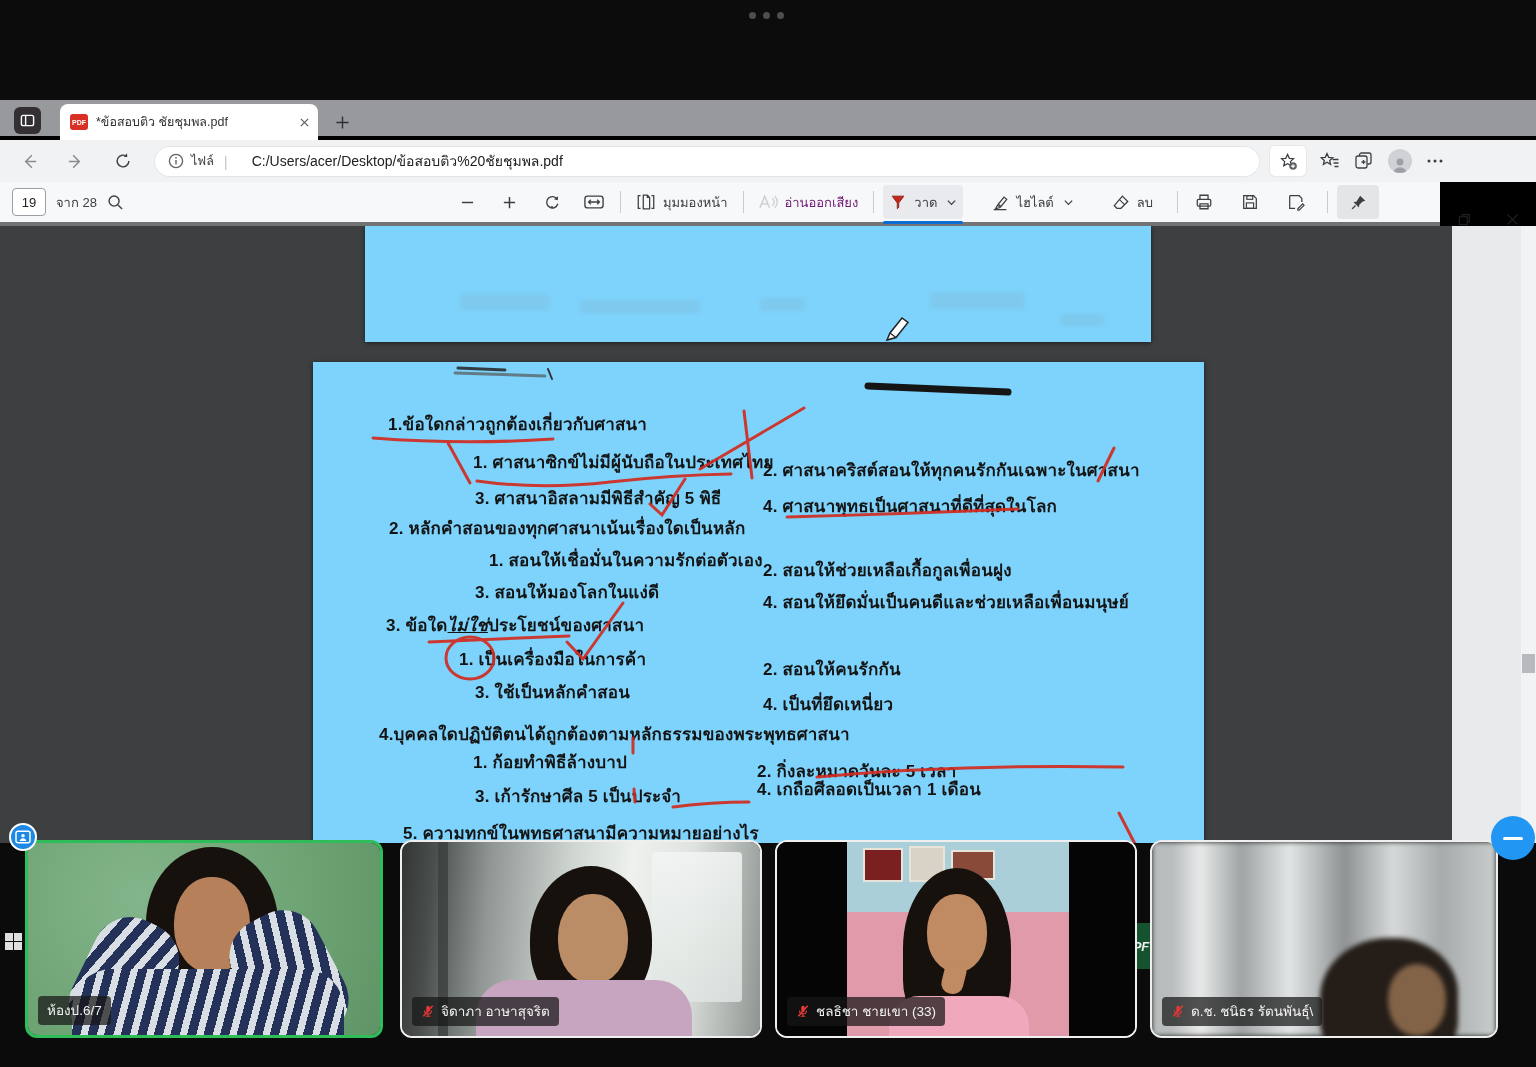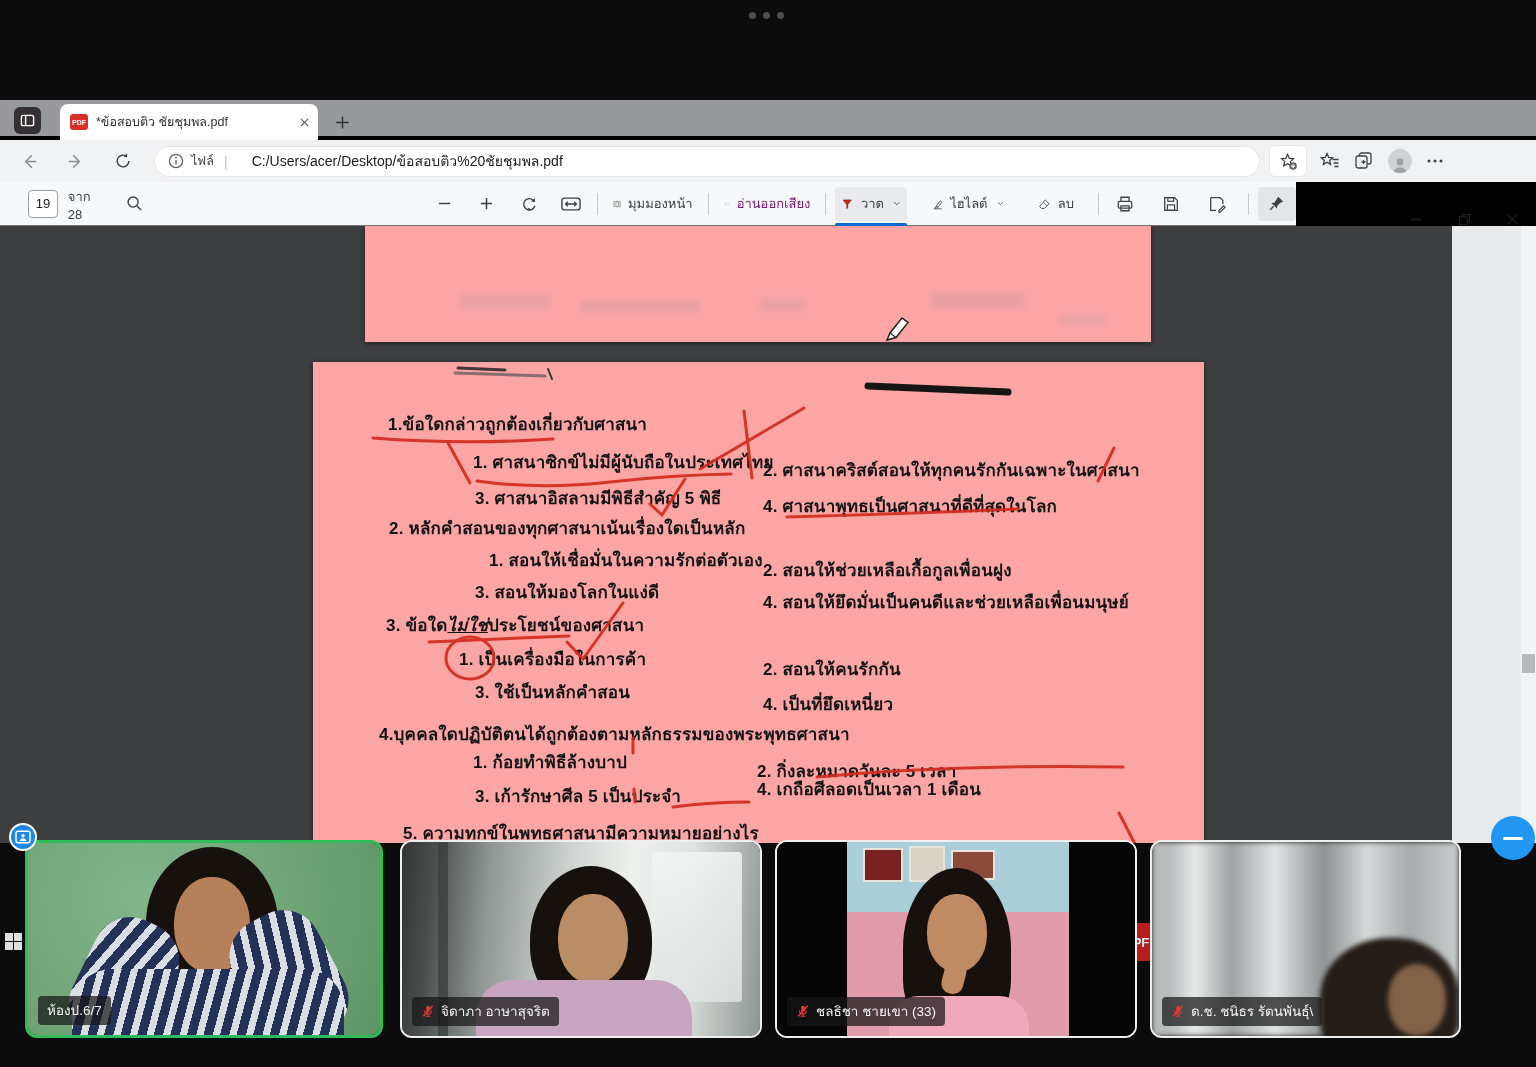--- a/index.html
+++ b/index.html
@@ -30,64 +30,64 @@
   .nav-ic{width:34px;height:34px;display:flex;align-items:center;justify-content:center;flex:none;}
   .url-pill{height:31px;width:1106px;background:#fff;border-radius:16px;margin-left:14px;
             display:flex;align-items:center;padding:0 14px;box-sizing:border-box;box-shadow:0 0 0 1px #e4e5e7 inset;}
   .url-file{font-size:12.5px;color:#3c4043;margin:0 10px 0 7px;}
   .url-sep{color:#c4c6c9;font-size:15px;margin-right:12px;}
   .url-text{font-size:14px;color:#202124;white-space:nowrap;margin-left:12px;}
   .addr-right{display:flex;align-items:center;margin-left:10px;gap:14px;}
   .fav-box{background:#fff;border-radius:5px;width:36px;height:30px;display:flex;align-items:center;justify-content:center;box-shadow:0 0 0 1px #e6e7e9;}
   .avatar{width:24px;height:24px;border-radius:50%;background:#cfd1d4;display:flex;align-items:flex-end;justify-content:center;overflow:hidden;}
 
-  .pdf-toolbar{left:0;top:182px;width:1296px;height:44px;background:#f7f8f9;border-bottom:1px solid #737373;
-               display:flex;align-items:center;box-sizing:border-box;padding-left:16px;}
+  .pdf-toolbar{left:0;top:182px;width:1440px;height:44px;background:#f7f8f9;border-bottom:4px solid #737373;
+               display:flex;align-items:center;box-sizing:border-box;}
   .pagebox{width:32px;height:26px;border:1px solid #9aa0a6;border-radius:4px;background:#fff;margin-left:12px;
            display:flex;align-items:center;justify-content:center;font-size:13px;color:#202124;}
-  .pagetotal{font-size:13px;color:#3c4043;margin:0 14px 0 10px;}
+  .pagetotal{font-size:13px;color:#3c4043;margin:0 2px 0 10px;}
   .tbtn{height:34px;min-width:34px;display:flex;align-items:center;justify-content:center;border-radius:4px;
         color:#3c4043;gap:7px;padding:0 6px;box-sizing:border-box;position:relative;}
   .tlabel{font-size:13px;color:#3c4043;white-space:nowrap;}
   .tsep{width:1px;height:22px;background:#c9cbce;margin:0 9px;flex:none;}
   .disabled .tlabel{color:#701a75;}
   .disabled svg{opacity:.45;}
   .selected{background:#e8eaed;}
   .sel-underline{position:absolute;left:0;bottom:-5px;width:100%;height:3px;background:#0b6cd4;border-radius:2px;}
   .chev{margin-left:2px;}
   .pinned{background:#e4e5e7;width:42px;}
 
   
   .pdf-area{left:0;top:226px;width:1536px;height:841px;background:#3e3f41;overflow:hidden;}
-  .page{position:absolute;background:#fca5a5;box-shadow:0 1px 5px rgba(0,0,0,.55);}
+  .page{position:absolute;background:#7dd3fc;box-shadow:0 1px 5px rgba(0,0,0,.55);}
   .page1{left:365px;top:0;width:786px;height:116px;}
   .ghost{position:absolute;background:#8a8f96;opacity:.14;border-radius:3px;filter:blur(2px);}
   .page2{left:313px;top:136px;width:891px;height:705px;}
   .dl{position:absolute;font-size:17px;font-weight:bold;color:#141414;white-space:nowrap;letter-spacing:.2px;}
   .dl .em{text-decoration:underline;font-style:italic;}
   .right-panel{left:1452px;top:0px;width:84px;height:814px;background:#e9eaec;}
   .scroll-track{position:absolute;right:0;top:0;width:15px;height:100%;background:#f2f3f5;}
   .scroll-thumb{position:absolute;right:1px;top:428px;width:13px;height:19px;background:#b7b9bd;}
   .tri-down{width:0;height:0;border-left:5px solid transparent;border-right:5px solid transparent;border-top:6px solid #6f7174;}   
   .sb-down{left:1523px;top:688px;}
 
   
   .bottom-region{left:0;top:843px;width:1536px;height:224px;background:#0b0b0b;}
   .win-start{left:5px;top:90px;width:17px;height:17px;display:grid;grid-template-columns:8px 8px;grid-template-rows:8px 8px;gap:1px;opacity:.92;}
   .win-start i{background:#f2f2f2;display:block;}
-  .pf{left:1130px;top:80px;width:22px;height:38px;background:#b91c1c;color:#efefef;font-weight:bold;font-size:13px;
-      display:flex;align-items:center;justify-content:center;}
+  .pf{left:1130px;top:80px;width:22px;height:46px;background:#14532d;color:#efefef;font-weight:bold;font-size:13px;
+      display:flex;align-items:center;justify-content:center;font-style:italic;}
 
   
   .tile{position:absolute;top:840px;height:198px;border-radius:12px;overflow:hidden;box-sizing:border-box;background:#222;}
   .tile .inner{position:absolute;inset:0;}
   .t1{left:25px;width:358px;border:3px solid #2ebd59;}
   .t2{left:400px;width:362px;border:2px solid #efefef;}
   .t3{left:775px;width:362px;border:2px solid #efefef;}
-  .t4{left:1150px;width:311px;border:2px solid #efefef;text-align:center;}
+  .t4{left:1150px;width:348px;border:2px solid #efefef;text-align:center;}
   .vlabel{position:absolute;left:10px;bottom:10px;background:rgba(22,22,22,.72);color:#f2f2f2;font-size:13.5px;
           padding:3px 9px 4px;border-radius:4px;display:flex;gap:6px;align-items:center;white-space:nowrap;z-index:5;}
   .striped{background:repeating-linear-gradient(105deg,#243158 0 9px,#d9dee4 9px 16px);}
   .t1 .inner{background:radial-gradient(circle at 32% 28%,#83b58a,#6da273 62%,#5f9466);}
   .hair{position:absolute;background:#17110e;border-radius:50% 50% 46% 46%;}
   .face{position:absolute;background:#b5805a;border-radius:48%;}
   .t2 .inner{background:linear-gradient(95deg,#313534 0,#4a4f4d 9%,#8f9693 24%,#cfd6d2 46%,#eef1ee 62%,#dfe3e0 78%,#8e9591 100%);}
   .t3 .pillar{position:absolute;top:0;width:70px;height:100%;background:#050505;}
   .t3 .room{position:absolute;left:70px;top:0;width:222px;height:100%;
             background:linear-gradient(#aacfd8 0 36%,#e19aa9 36% 100%);}

